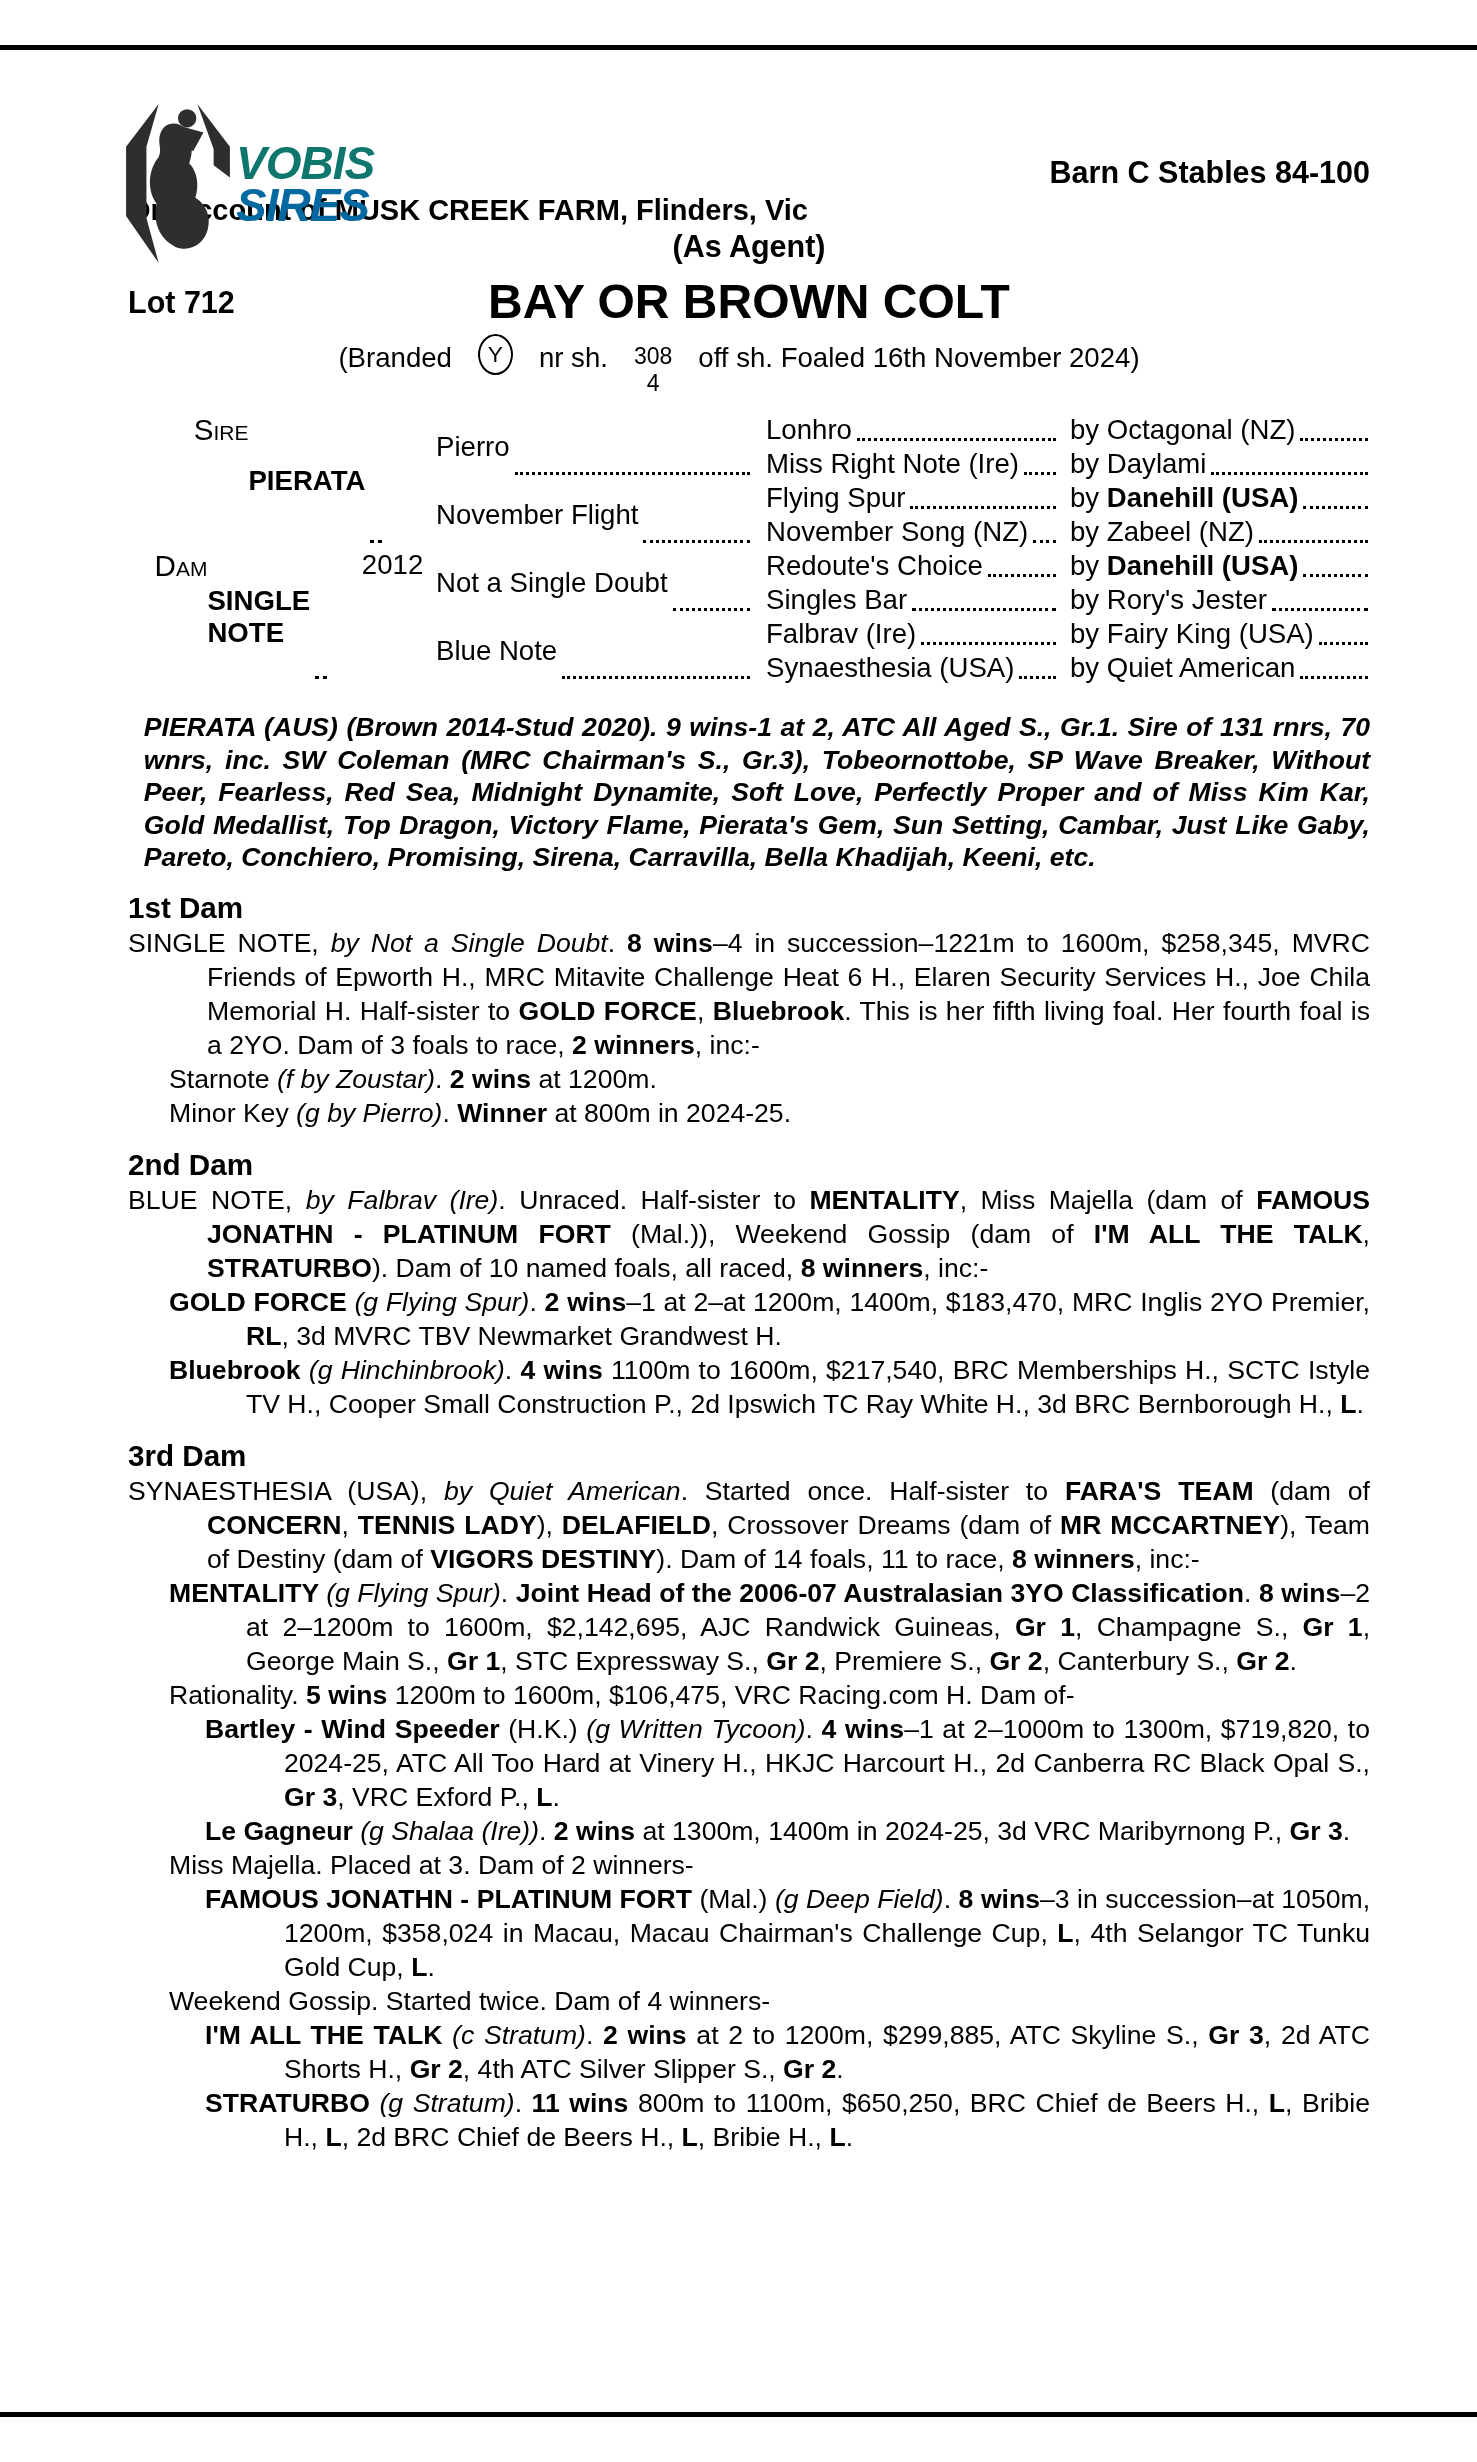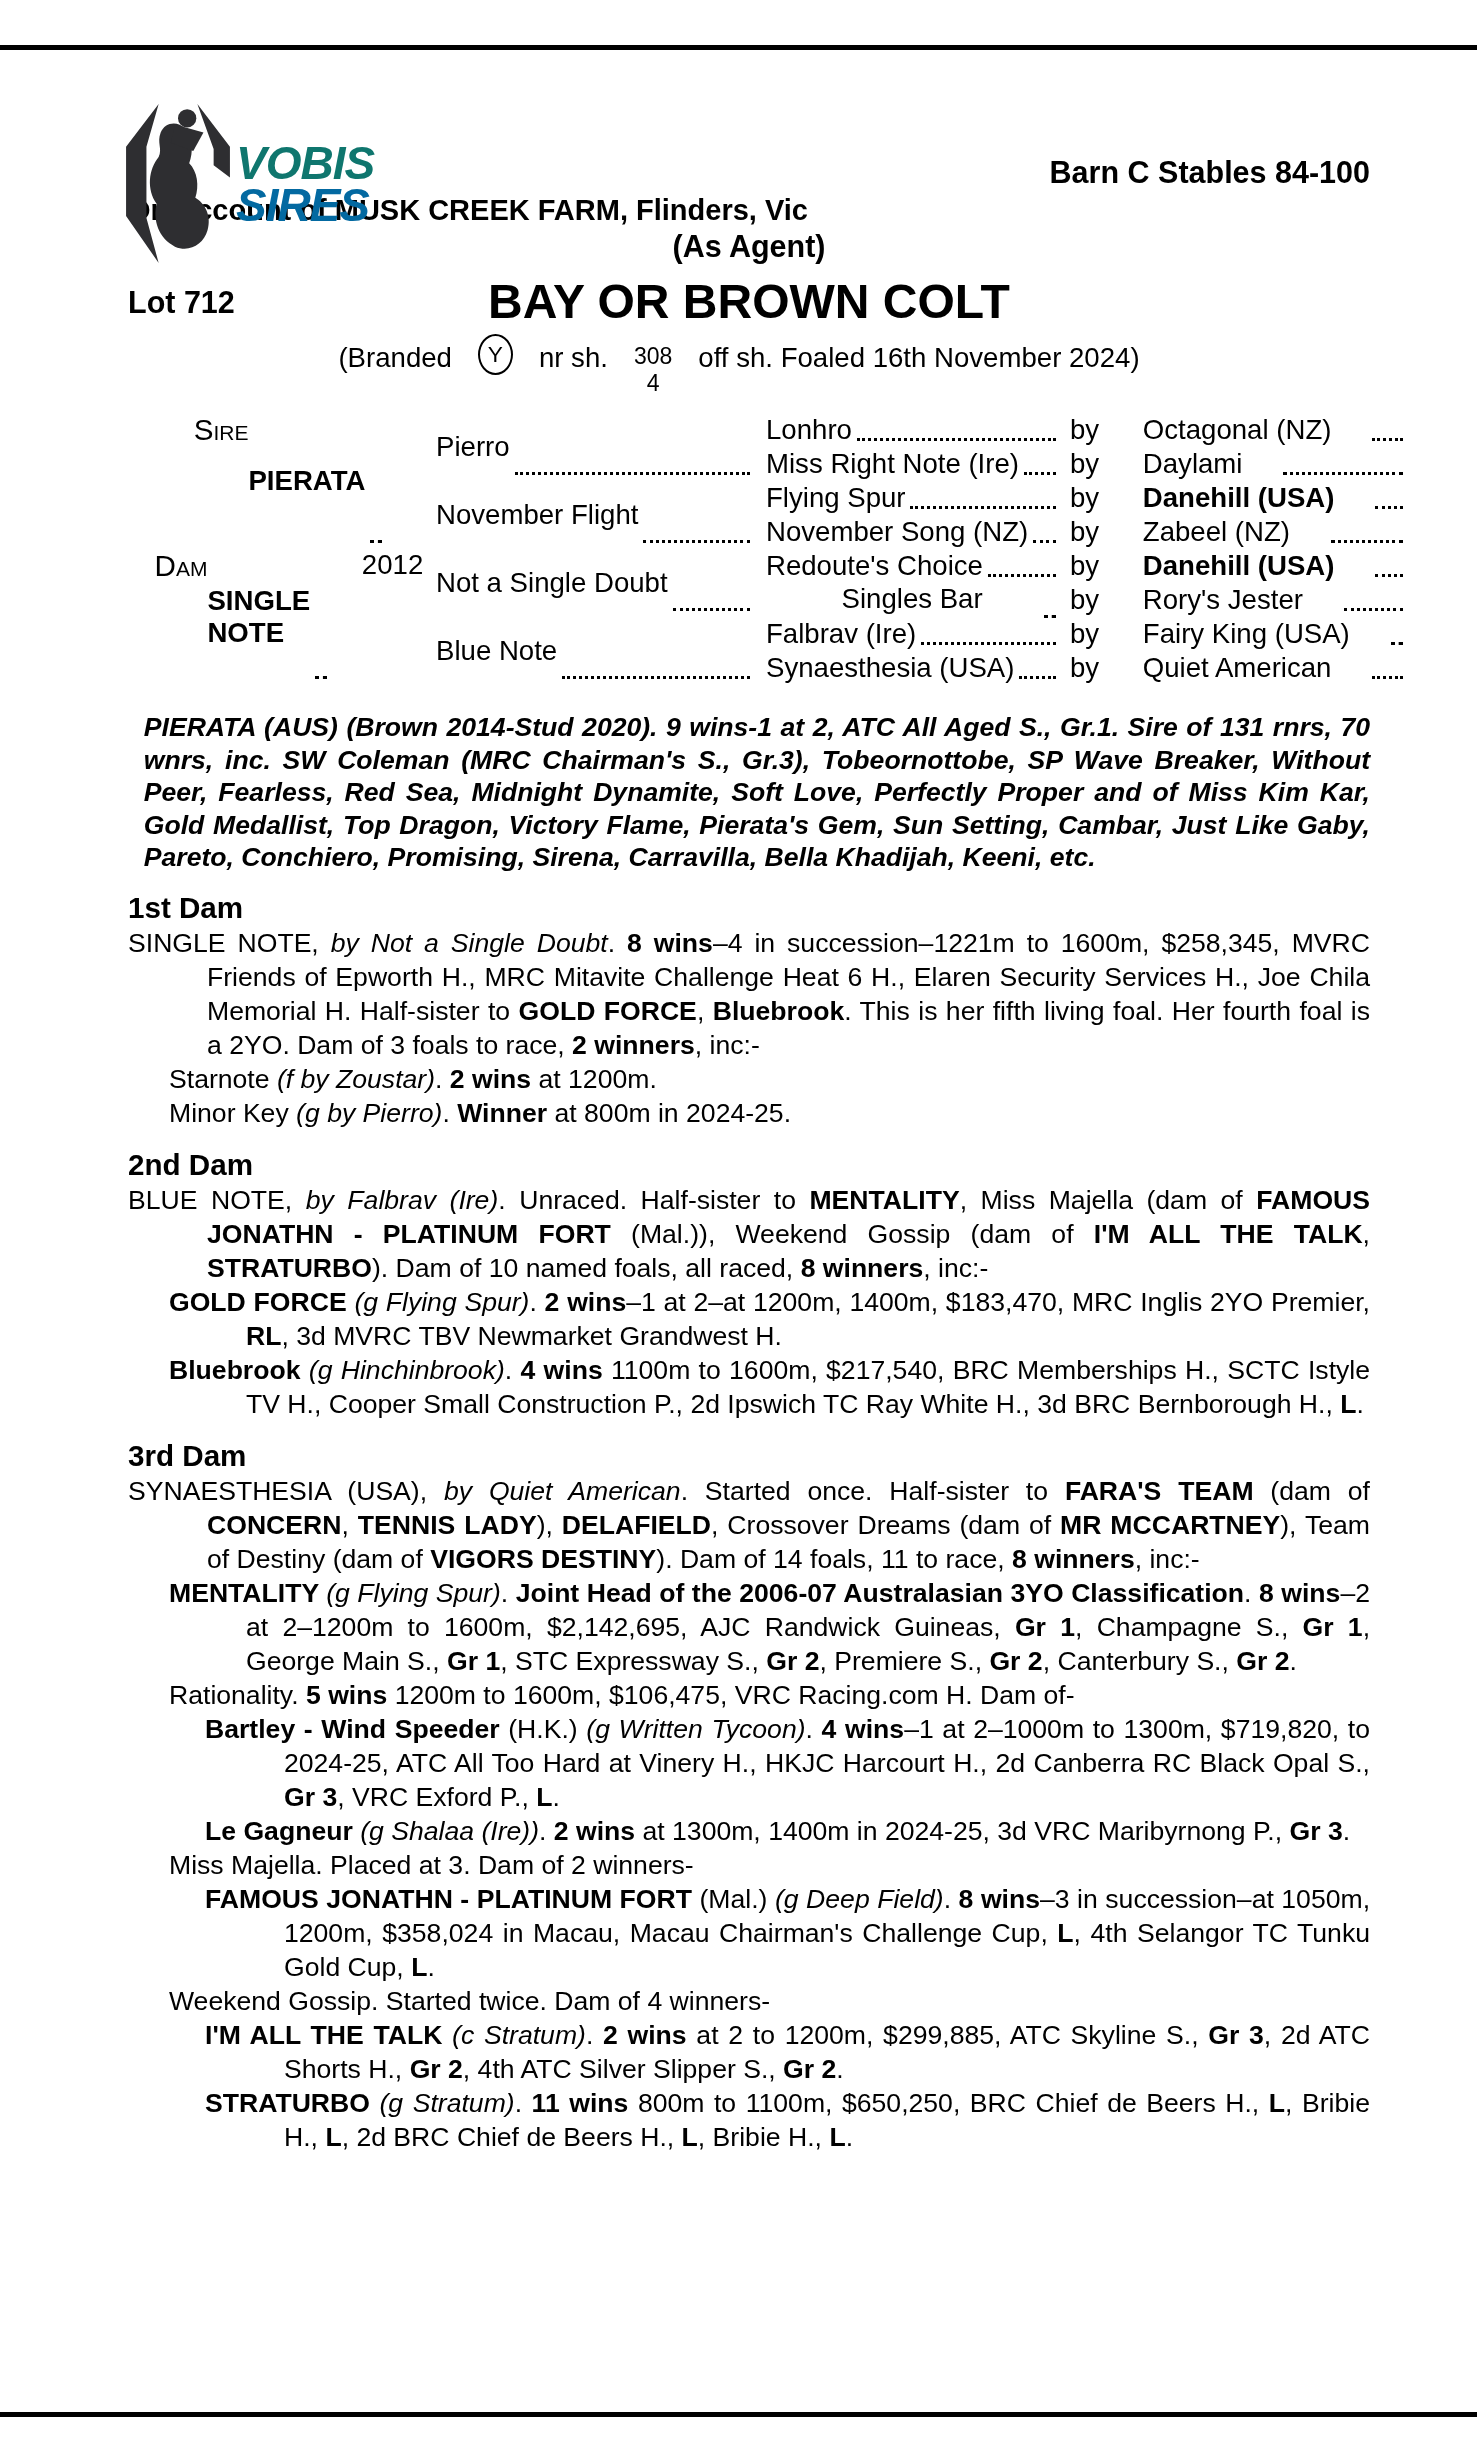--- a/index.html
+++ b/index.html
@@ -38,21 +38,21 @@
     grid-template-columns:308px 330px 304px 1fr; grid-auto-rows:34px; font-size:27.6px; }
   .ped-parent { display:flex; flex-direction:row; justify-content:center; padding-right:15.8px; }
   .sire-cell { grid-column:1; grid-row:1/5; }
   .dam-cell  { grid-column:1; grid-row:5/9; }
   .ped-label { font-variant:small-caps; font-size:29.6px; padding-left:29.6px; }
   .ped-year  { padding-left:33px; }
   .ped-name-line { display:flex; align-items:center; }
   .g2 { grid-column:2; display:flex; align-items:center; padding-right:13.8px; }
   .g2-0{grid-row:1/3} .g2-1{grid-row:3/5} .g2-2{grid-row:5/7} .g2-3{grid-row:7/9}
   .ped-c3 { display:flex; align-items:center; padding-right:11.8px; white-space:nowrap; }
-  .ped-c4 { display:flex; align-items:center; white-space:nowrap;gap:36px; }
+  .ped-c4 { display:flex; align-items:center; white-space:nowrap; }
   .lead { flex:1; min-width:11.8px; border-bottom:3px dotted #000; margin:0 2px 6.9px 4.9px; align-self:flex-end; }
 
   .b { font-weight:bold; }
   .i { font-style:italic; }
 
   
   .sire-para { margin:25.6px 108px 0 128px; padding-left:15.8px;
     font-size:26.6px; line-height:32.5px; text-align:justify; }
   .sire-para span { font-weight:bold; font-style:italic; }
 
@@ -177,21 +177,21 @@
       </div>
       <div class="ped-c3" style="grid-area: 5 / 3;">
         <span>Redoute's Choice</span>
         <span class="lead"></span>
       </div>
       <div class="ped-c4" style="grid-area: 5 / 4;">
         <span>by&nbsp;</span>
         <span class="b">Danehill (USA)</span>
         <span class="lead"></span>
       </div>
-      <div class="ped-c3" style="grid-area: 6 / 3; flex-direction: column;">
+      <div class="ped-c3" style="grid-area: 6 / 3;">
         <span>Singles Bar</span>
         <span class="lead"></span>
       </div>
       <div class="ped-c4" style="grid-area: 6 / 4;">
         <span>by&nbsp;</span>
         <span>Rory's Jester</span>
         <span class="lead"></span>
       </div>
       <div class="ped-c3" style="grid-area: 7 / 3;">
         <span>Falbrav (Ire)</span>

